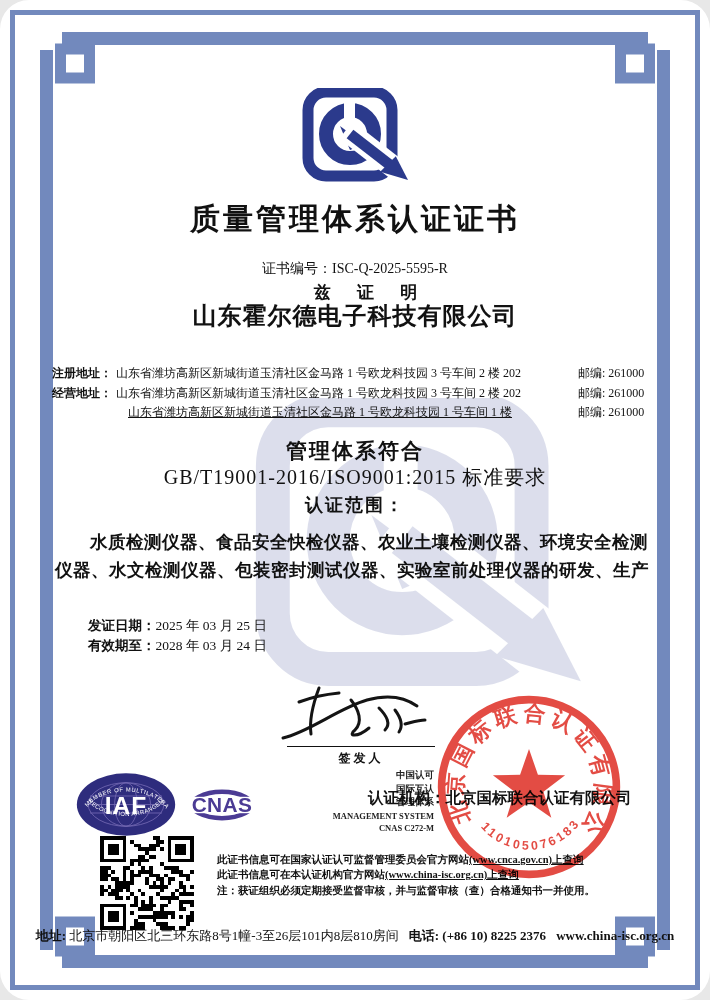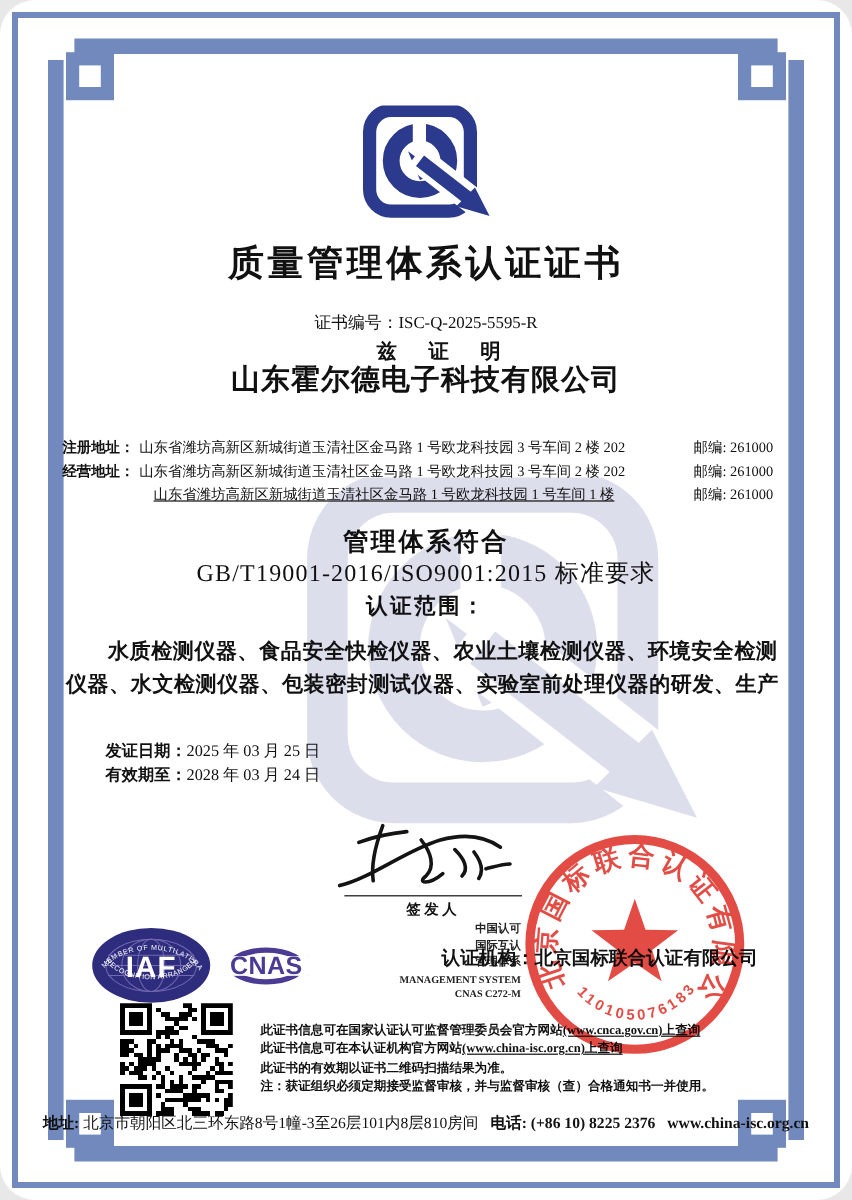--- a/index.html
+++ b/index.html
@@ -509,21 +509,20 @@
         <rect x="18" y="24" width="1" height="1"></rect>
         <rect x="19" y="24" width="1" height="1"></rect>
         <rect x="21" y="24" width="1" height="1"></rect>
         <rect x="22" y="24" width="1" height="1"></rect>
       </svg>
   </div>
 
   <div class="abs z1 notes">
     <div><span>此证书信息可在国家认证认可监督管理委员会官方网站</span><span class="note-link">(www.cnca.gov.cn)上查询</span></div>
     <div><span>此证书信息可在本认证机构官方网站</span><span class="note-link">(www.china-isc.org.cn)上查询</span></div>
-    <div><span>此证书的有效期以证书二维码扫描结果为准。</span><span class="note-link"></span></div>
     <div><span>注：获证组织必须定期接受监督审核，并与监督审核（查）合格通知书一并使用。</span><span class="note-link"></span></div>
   </div>
 
   <div class="abs center footer z1">
     <span class="lbl">地址: </span><span class="val">北京市朝阳区北三环东路8号1幢-3至26层101内8层810房间</span><span class="gap"></span><span class="lbl">电话: </span><span class="strong">(+86 10) 8225 2376</span><span class="gap"></span><span class="strong">www.china-isc.org.cn</span>
   </div>
 
 </div>
 
 </body></html>

